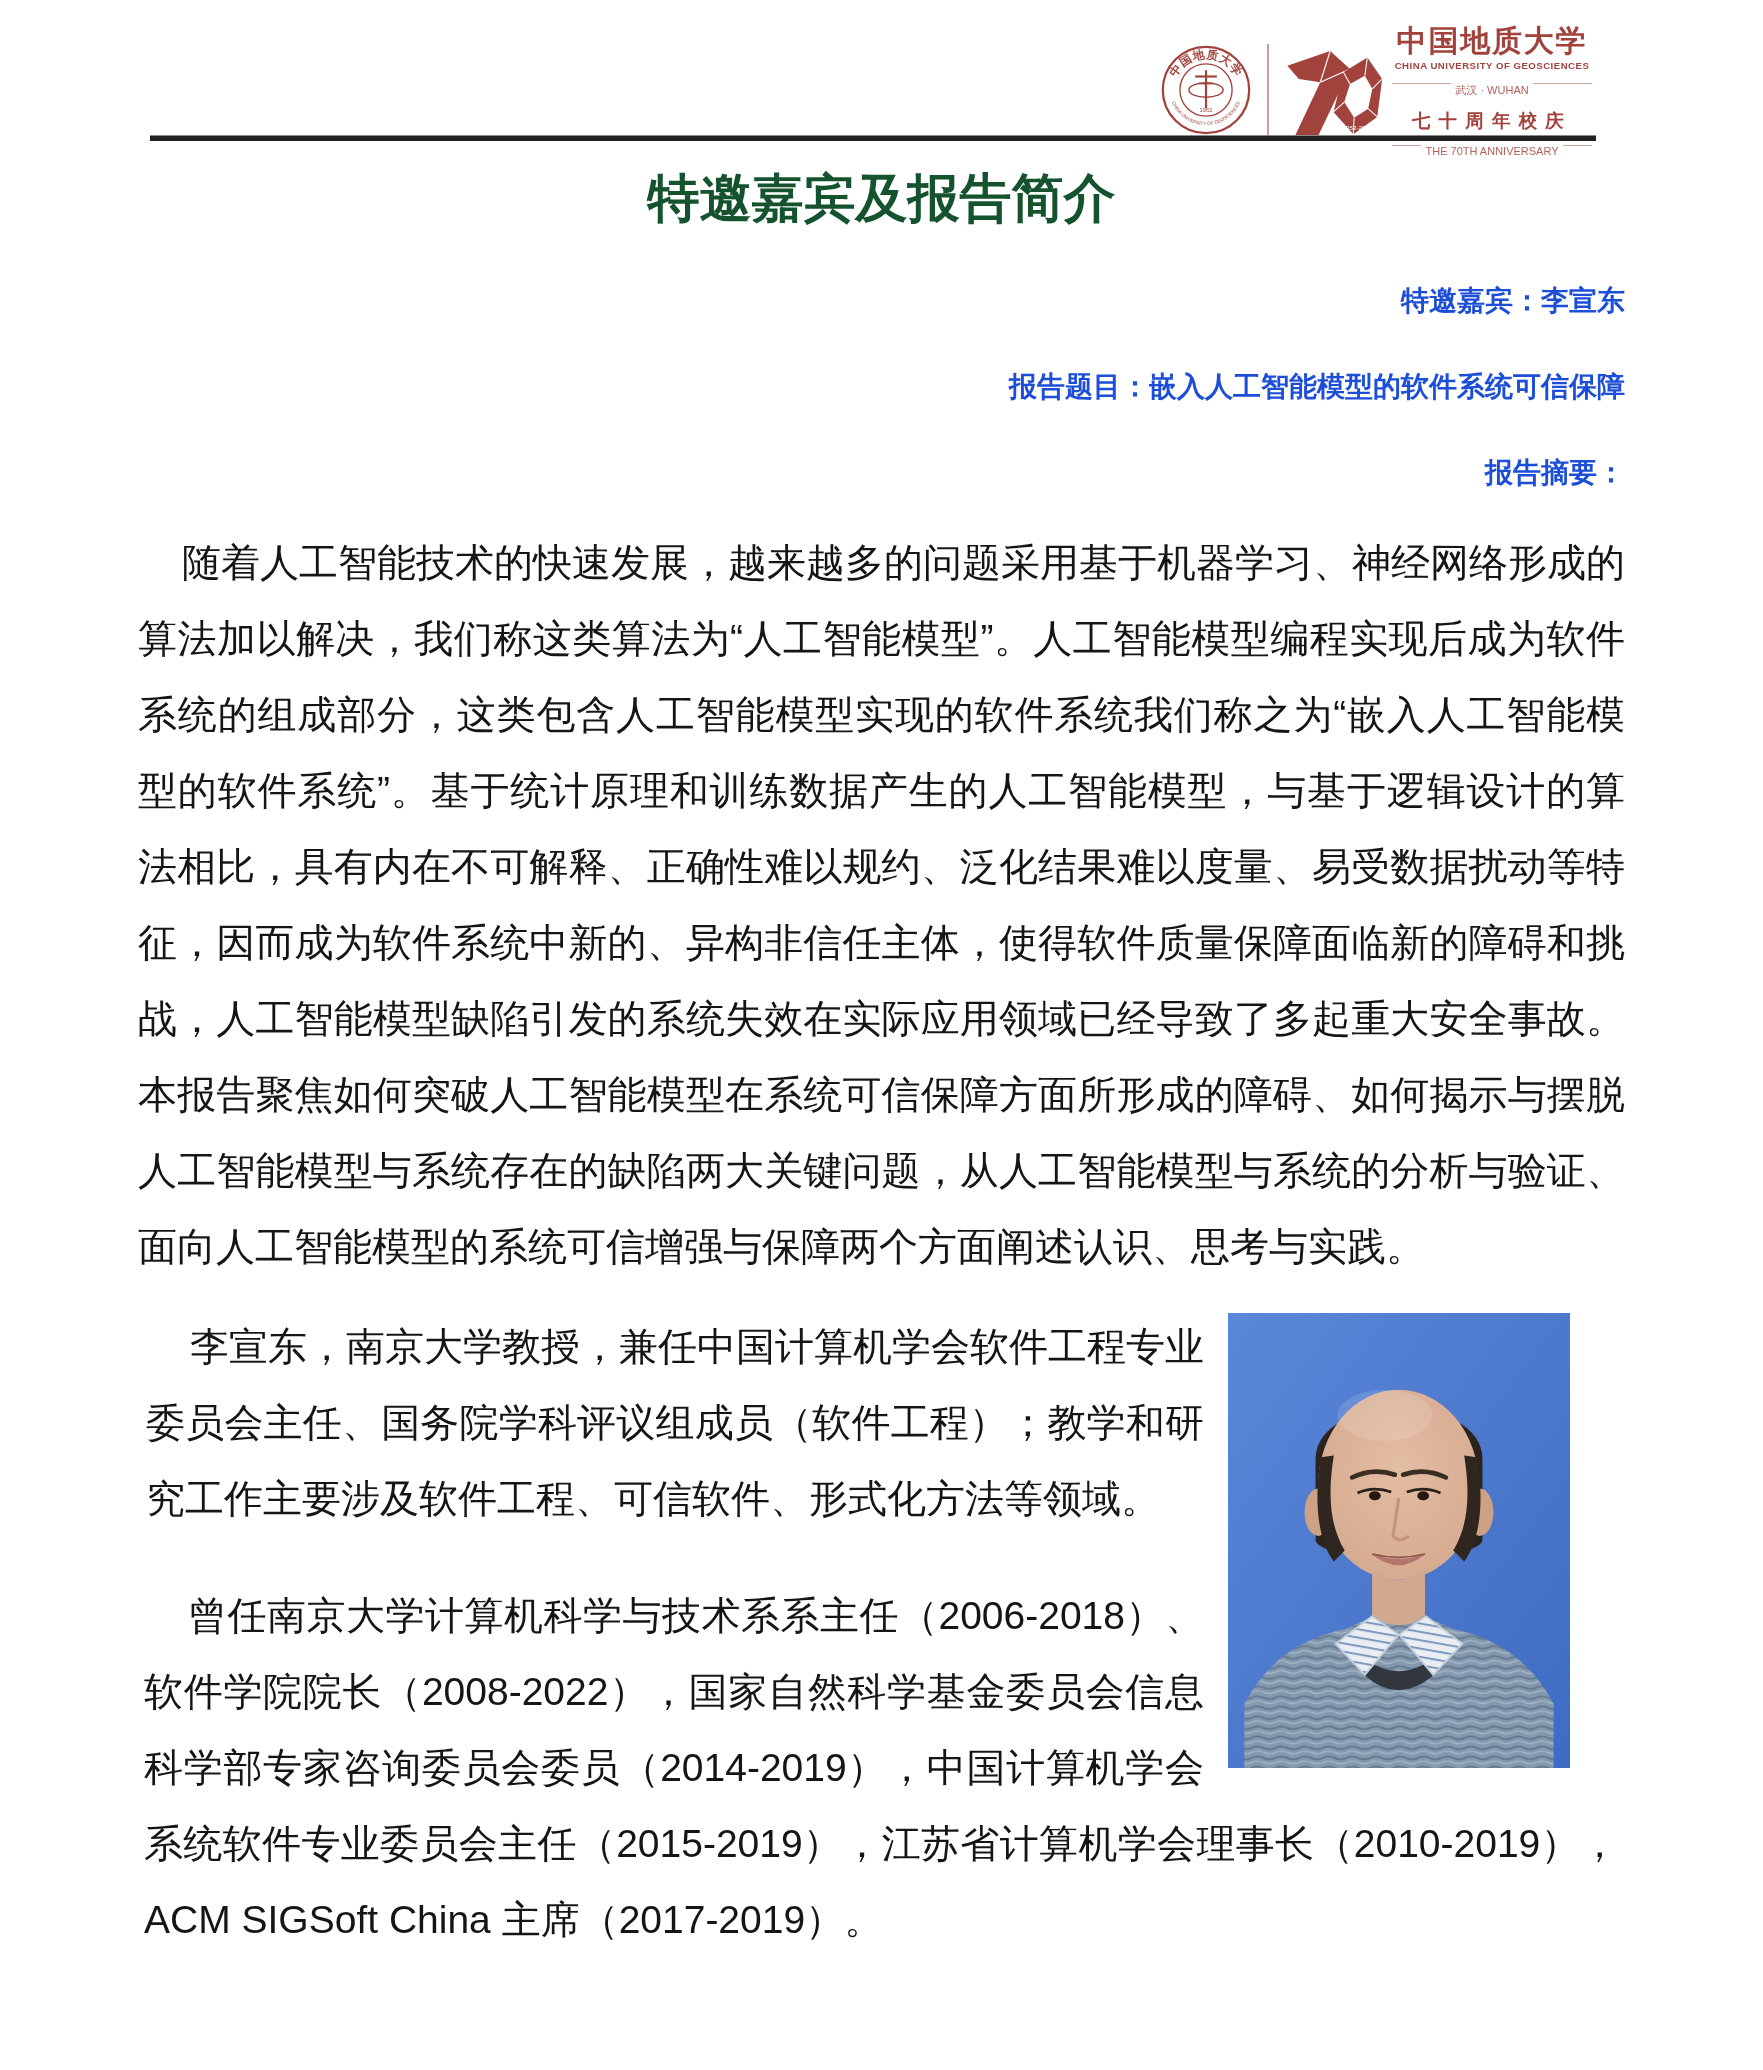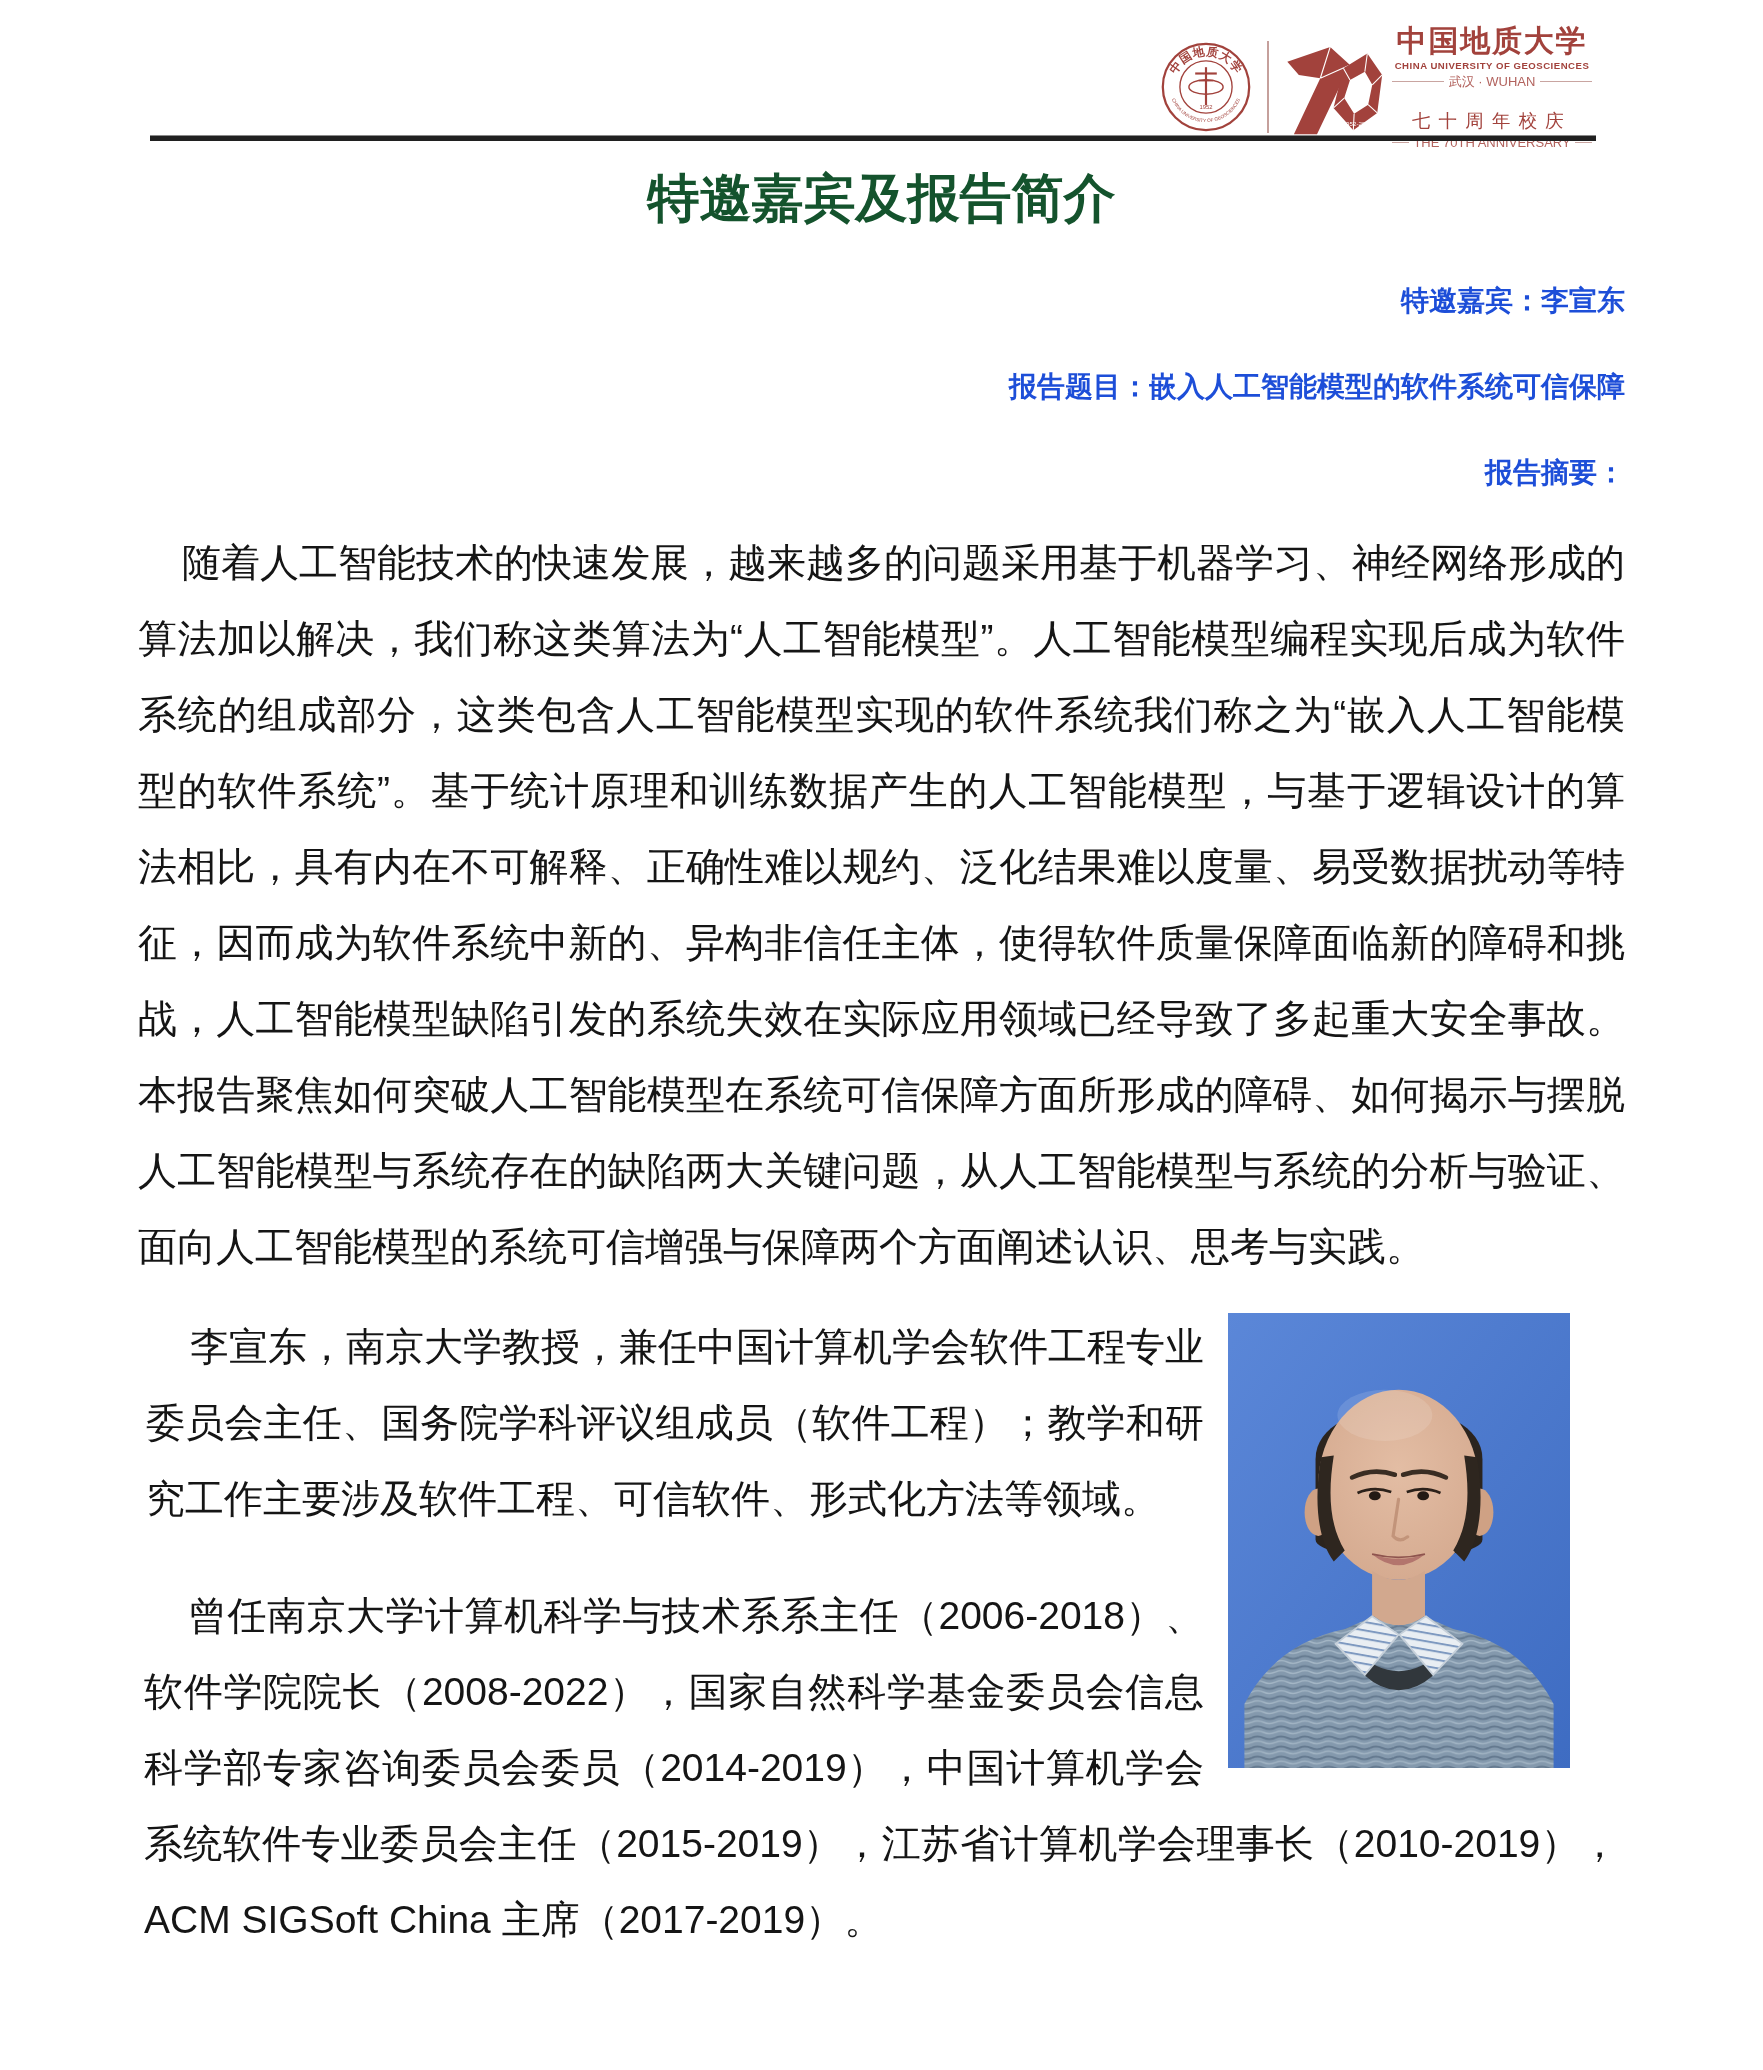--- a/index.html
+++ b/index.html
@@ -9,23 +9,23 @@
   
   header{position:relative;height:140px;}
   .logos{position:absolute;top:24px;right:171px;display:flex;align-items:center;}
   .seal{width:90px;height:110px;flex:none;}
   .logo-divider{width:1.8px;height:92px;background:#c5a09c;margin:0 14.7px 0 16.5px;flex:none;}
   .seventy{width:99px;height:107px;flex:none;margin-right:9.2px;}
   .brand{width:200px;flex:none;text-align:center;color:#a2423c;}
   .brand-cn{font-size:30px;font-weight:bold;letter-spacing:1.8px;line-height:33px;
             font-family:"Liberation Serif","DejaVu Serif",serif;}
   .brand-en{font-size:9.6px;font-weight:bold;letter-spacing:0.5px;margin-top:2.8px;white-space:nowrap;}
-  .dash-line{display:flex;align-items:center;gap:4.6px;font-size:13px;margin-top:2px;color:#b2625d;}
+  .dash-line{display:flex;gap:4.6px;font-size:11px;margin-top:12px;color:#b2625d;}
   .dash-line::before,.dash-line::after{content:"";flex:1;border-top:0.9px solid #c9a5a1;}
-  .brand-anniv{font-size:18.4px;font-weight:normal;letter-spacing:8.3px;margin-top:17px;white-space:nowrap;}
+  .brand-anniv{font-size:18.4px;font-weight:bold;letter-spacing:8.3px;margin-top:10px;white-space:nowrap;}
   .rule{position:absolute;left:150px;top:135px;width:1446px;height:4.6px;background:#202020;
         border-top:0.9px solid #8a8a8a;}
 
   
   h1{margin:24px 0 0;text-align:center;font-size:52px;font-weight:bold;color:#14532d;}
   main{padding:0 138px;}
   .label{font-size:28px;font-weight:bold;margin:48px 0 0;color:#1d4ed8;text-align:right;}
   .body{font-size:39px;line-height:76px;text-align:justify;margin:33px 0 0;color:#151515;}
   .indent{text-indent:44px;}
   .bio{margin-top:24px;}

